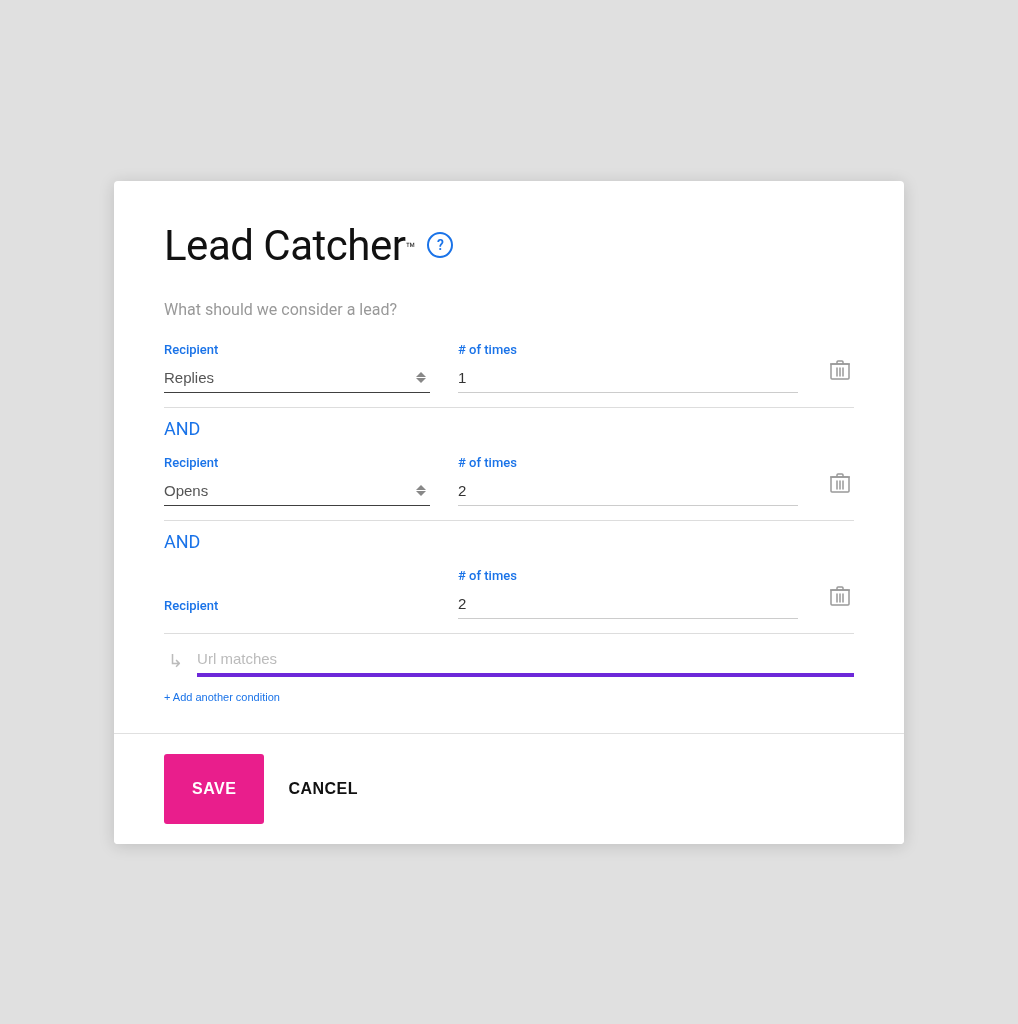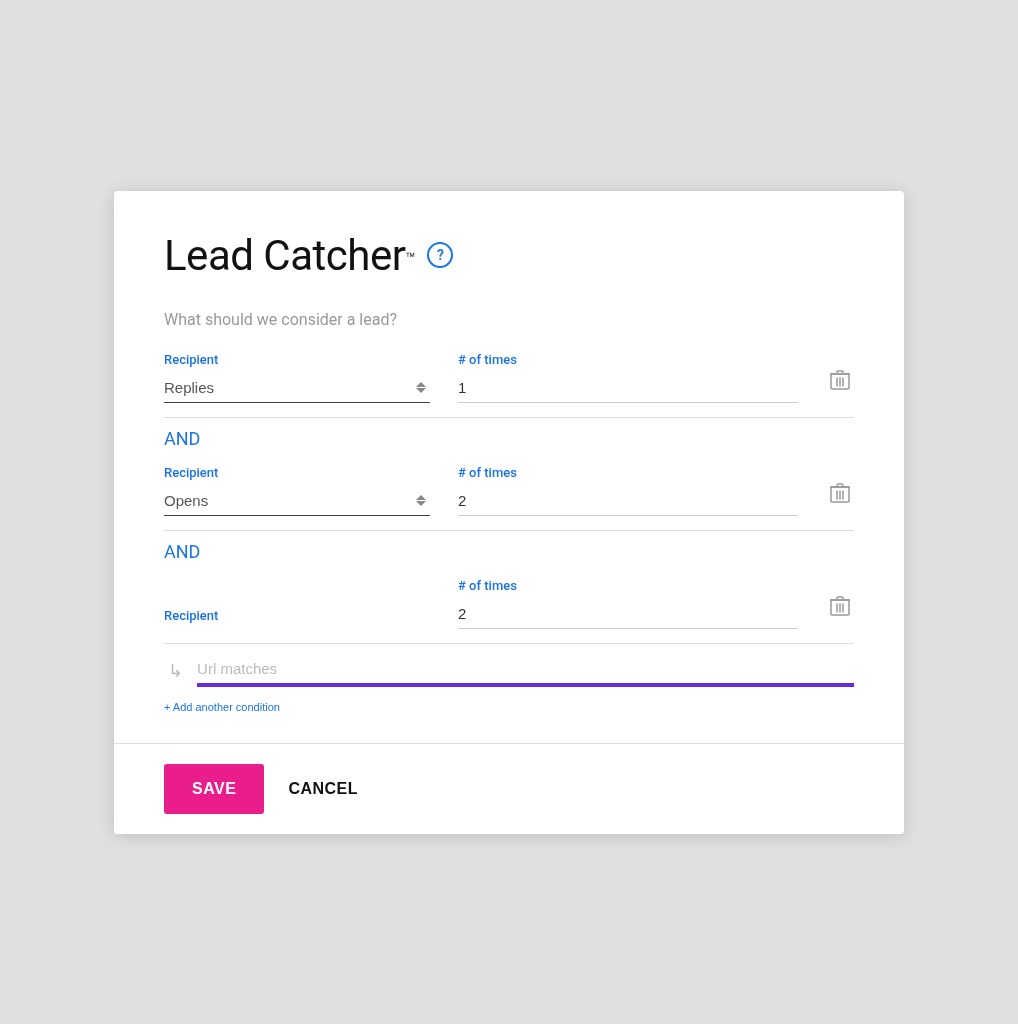--- a/index.html
+++ b/index.html
@@ -204,21 +204,21 @@
       display: flex;
       align-items: center;
       gap: 24px;
       background: #fff;
     }
     .save-btn {
       background: #e91e8c;
       color: #fff;
       border: none;
       border-radius: 3px;
-      padding: 16px 28px;
+      padding: 26px 28px;
       font-size: 16px;
       font-weight: 700;
       letter-spacing: 0.5px;
       cursor: pointer;
       text-transform: uppercase;
     }
     .cancel-btn {
       background: none;
       border: none;
       color: #111;

